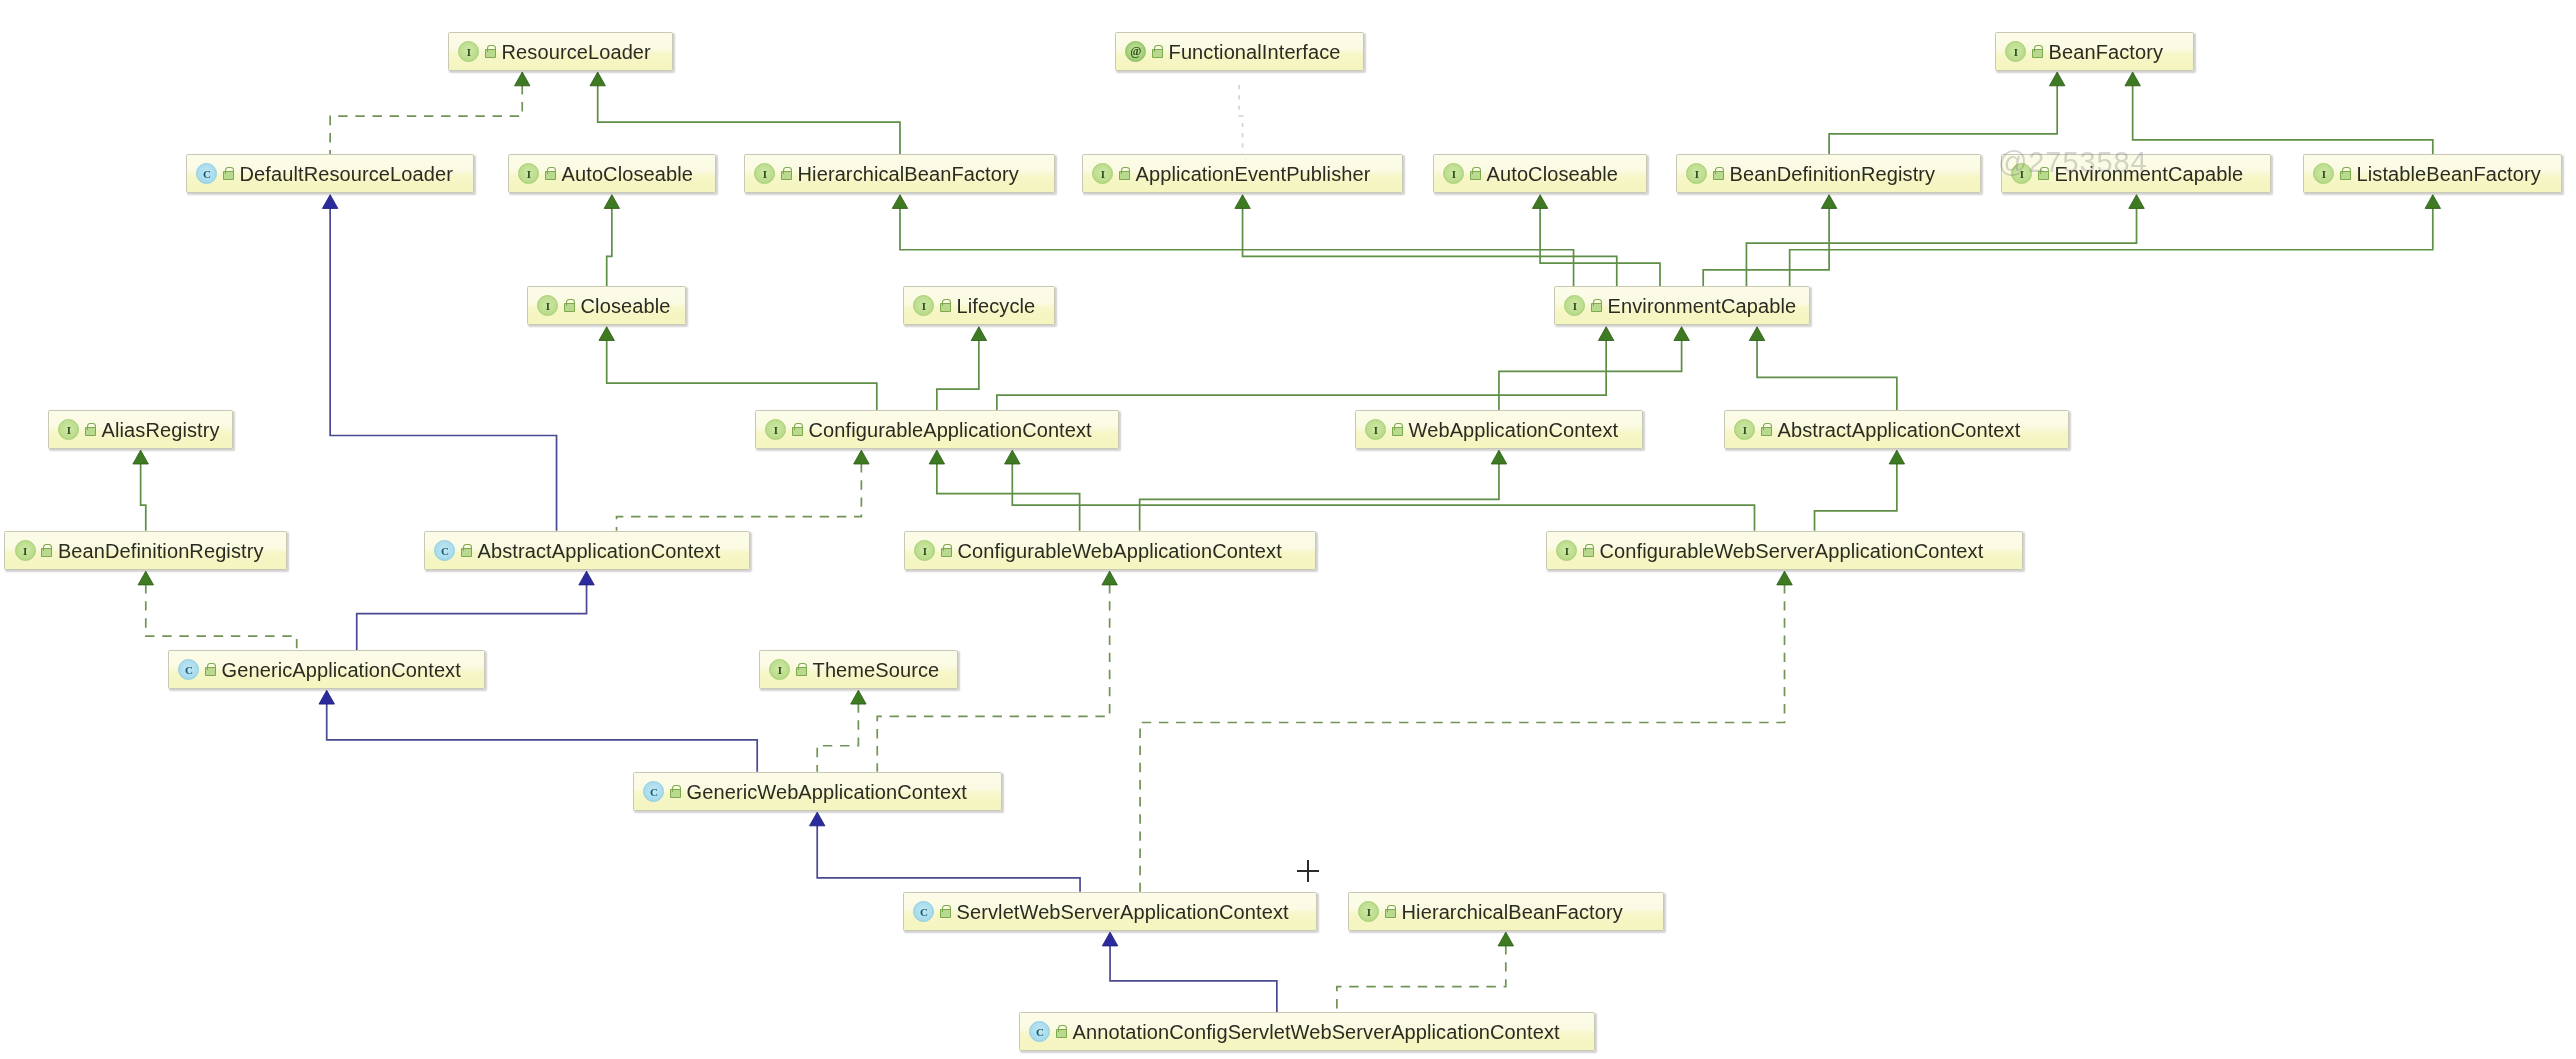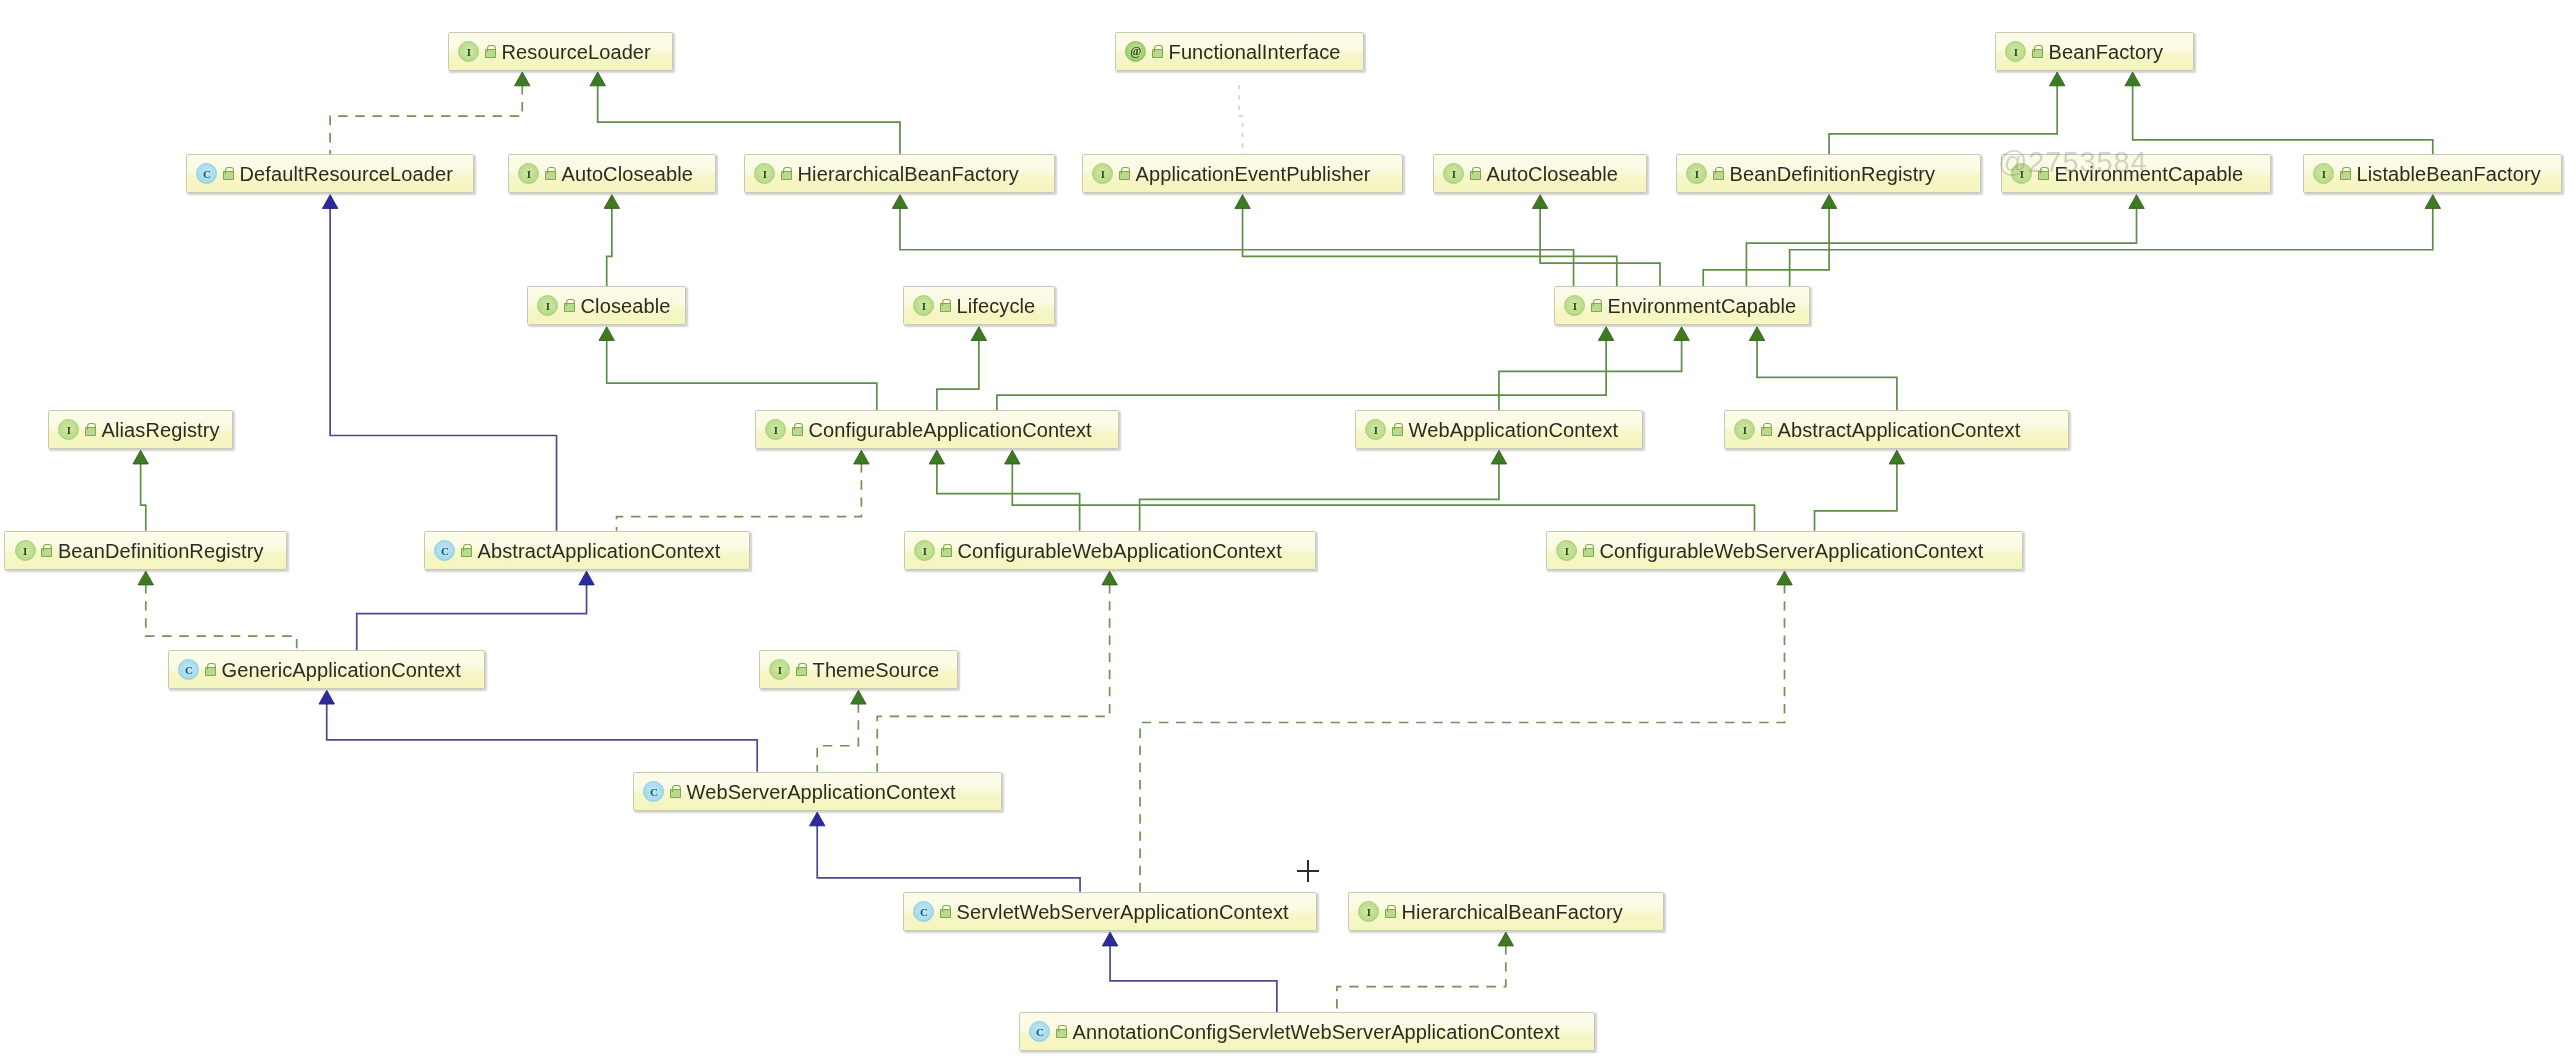--- a/index.html
+++ b/index.html
@@ -313,21 +313,21 @@
         <span class="lbl">GenericApplicationContext</span>
       </div>
       <div class="node" style="left: 759px; top: 650px; width: 199px;">
         <span class="kicon iface">I</span>
         <span class="vis"></span>
         <span class="lbl">ThemeSource</span>
       </div>
       <div class="node" style="left: 633px; top: 772px; width: 369px;">
         <span class="kicon cls">C</span>
         <span class="vis"></span>
-        <span class="lbl">WebServerApplicationContext</span>
+        <span class="lbl">GenericWebApplicationContext</span>
       </div>
       <div class="node" style="left: 903px; top: 892px; width: 414px;">
         <span class="kicon cls">C</span>
         <span class="vis"></span>
         <span class="lbl">ServletWebServerApplicationContext</span>
       </div>
       <div class="node" style="left: 1348px; top: 892px; width: 316px;">
         <span class="kicon iface">I</span>
         <span class="vis"></span>
         <span class="lbl">HierarchicalBeanFactory</span>

